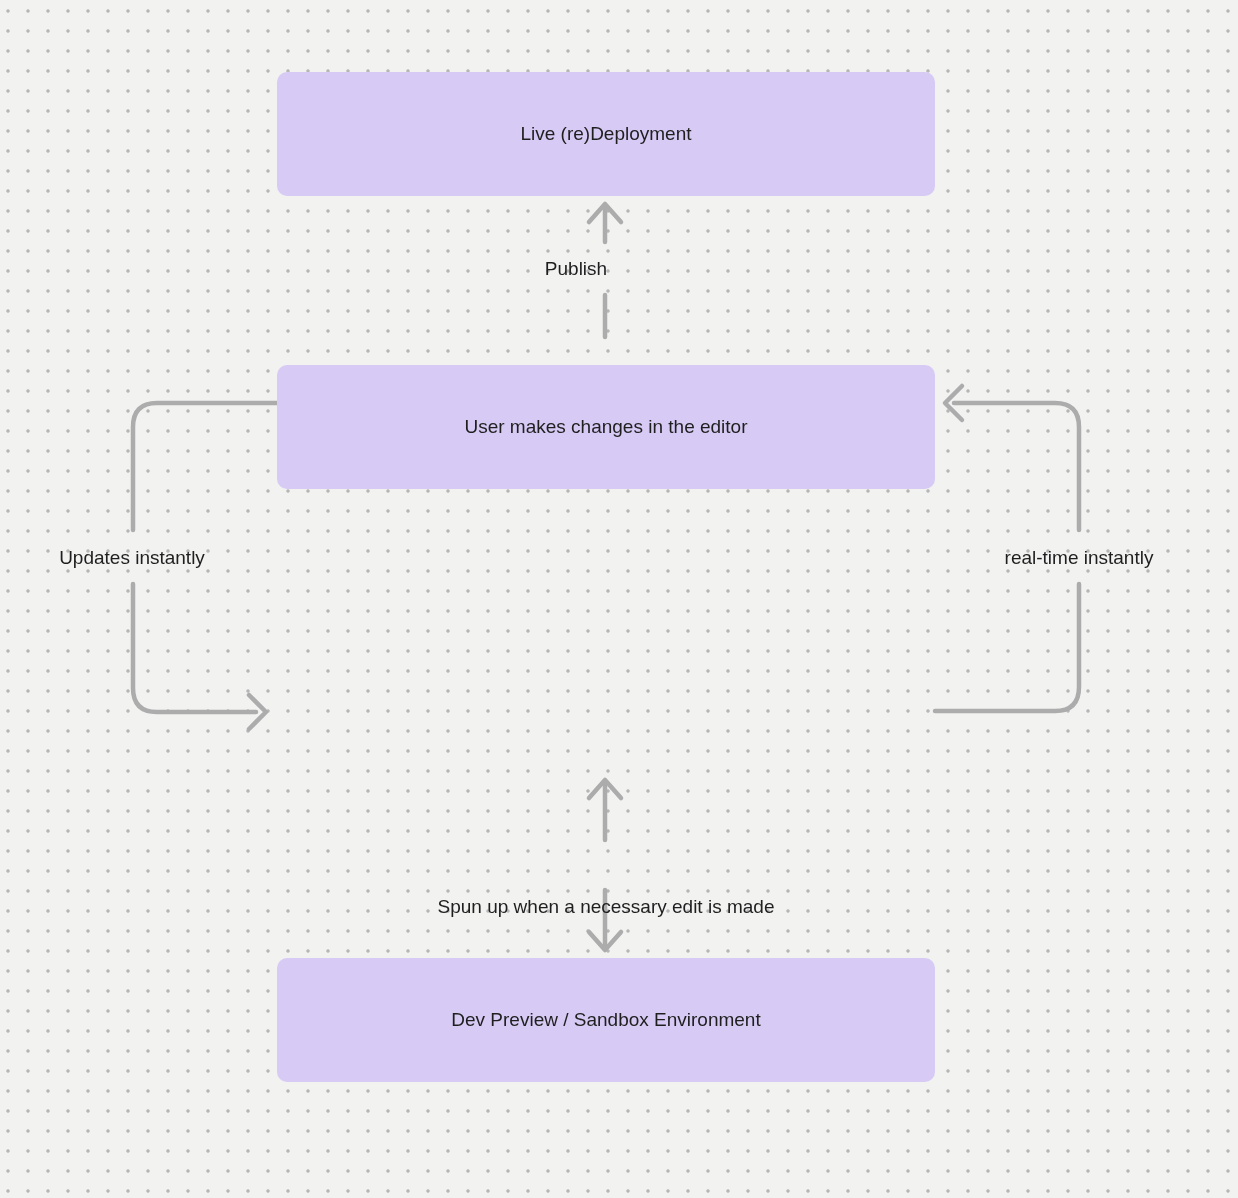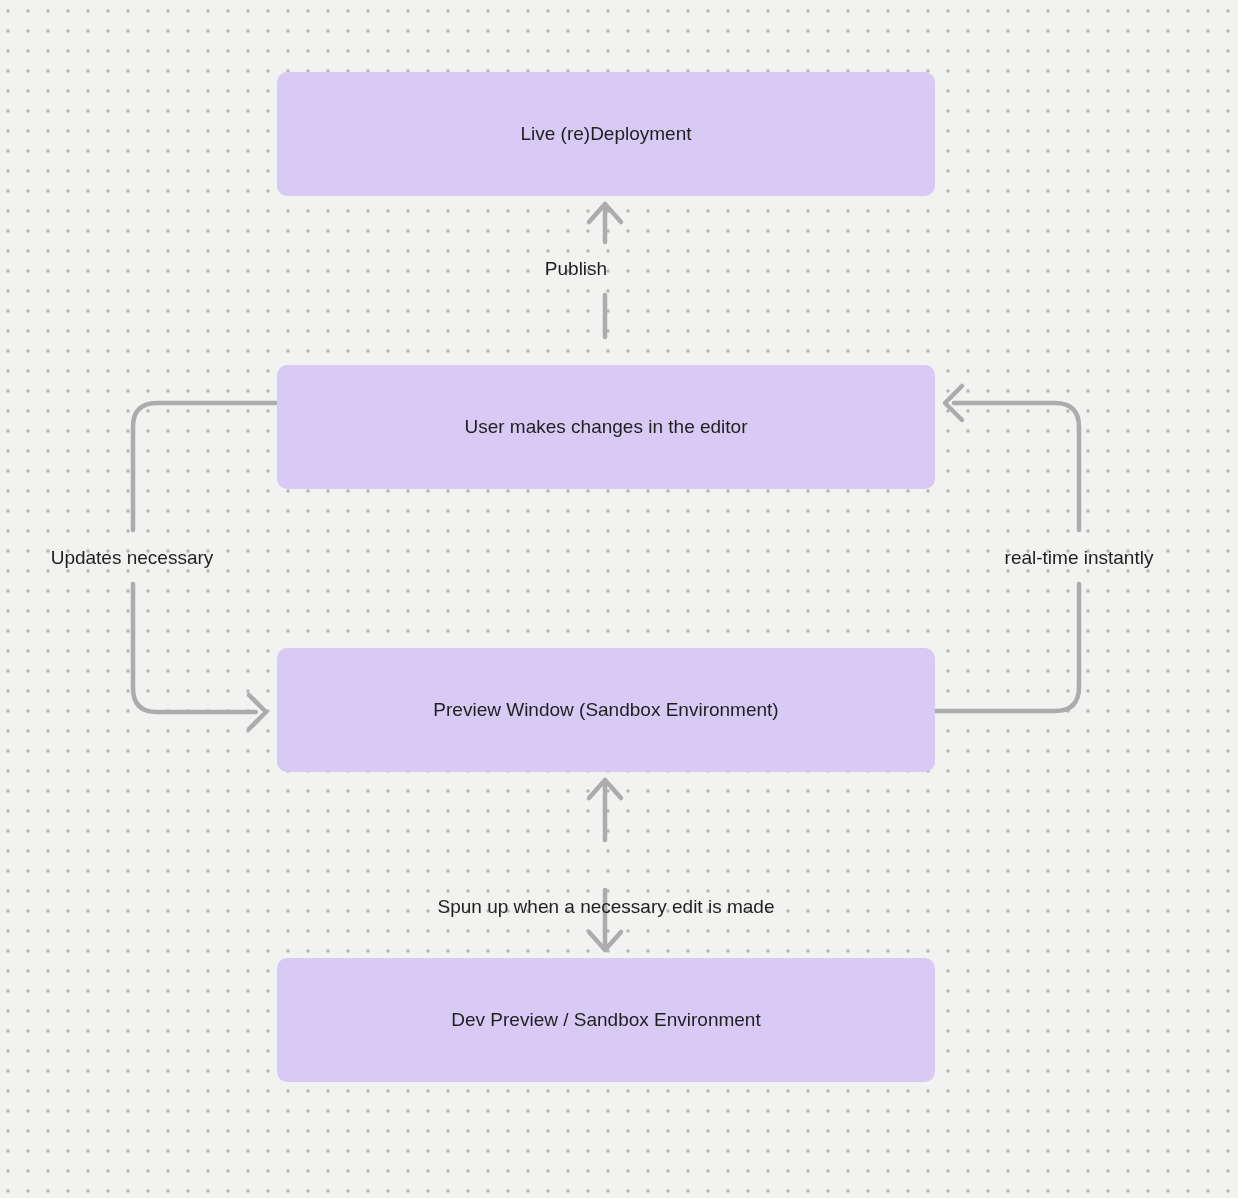--- a/index.html
+++ b/index.html
@@ -90,29 +90,26 @@
   </svg>
 
   <div class="node node-live">
     <span>Live (re)Deployment</span>
   </div>
 
   <div class="node node-user">
     <span>User makes changes in the editor</span>
   </div>
 
-  <div class="node node-preview">
-    <span>Preview Window (Sandbox Environment)</span>
-  </div>
 
   <div class="node node-dev">
     <span>Dev Preview / Sandbox Environment</span>
   </div>
 
   <div class="edge-label label-publish">Publish</div>
 
-  <div class="edge-label label-updates">Updates necessary</div>
+  <div class="edge-label label-updates">Updates instantly</div>
 
   <div class="edge-label label-feedback">real-time instantly</div>
 
   <div class="edge-label label-spunup">Spun up when a necessary edit is made</div>
 
 </div>
 
 </body></html>

